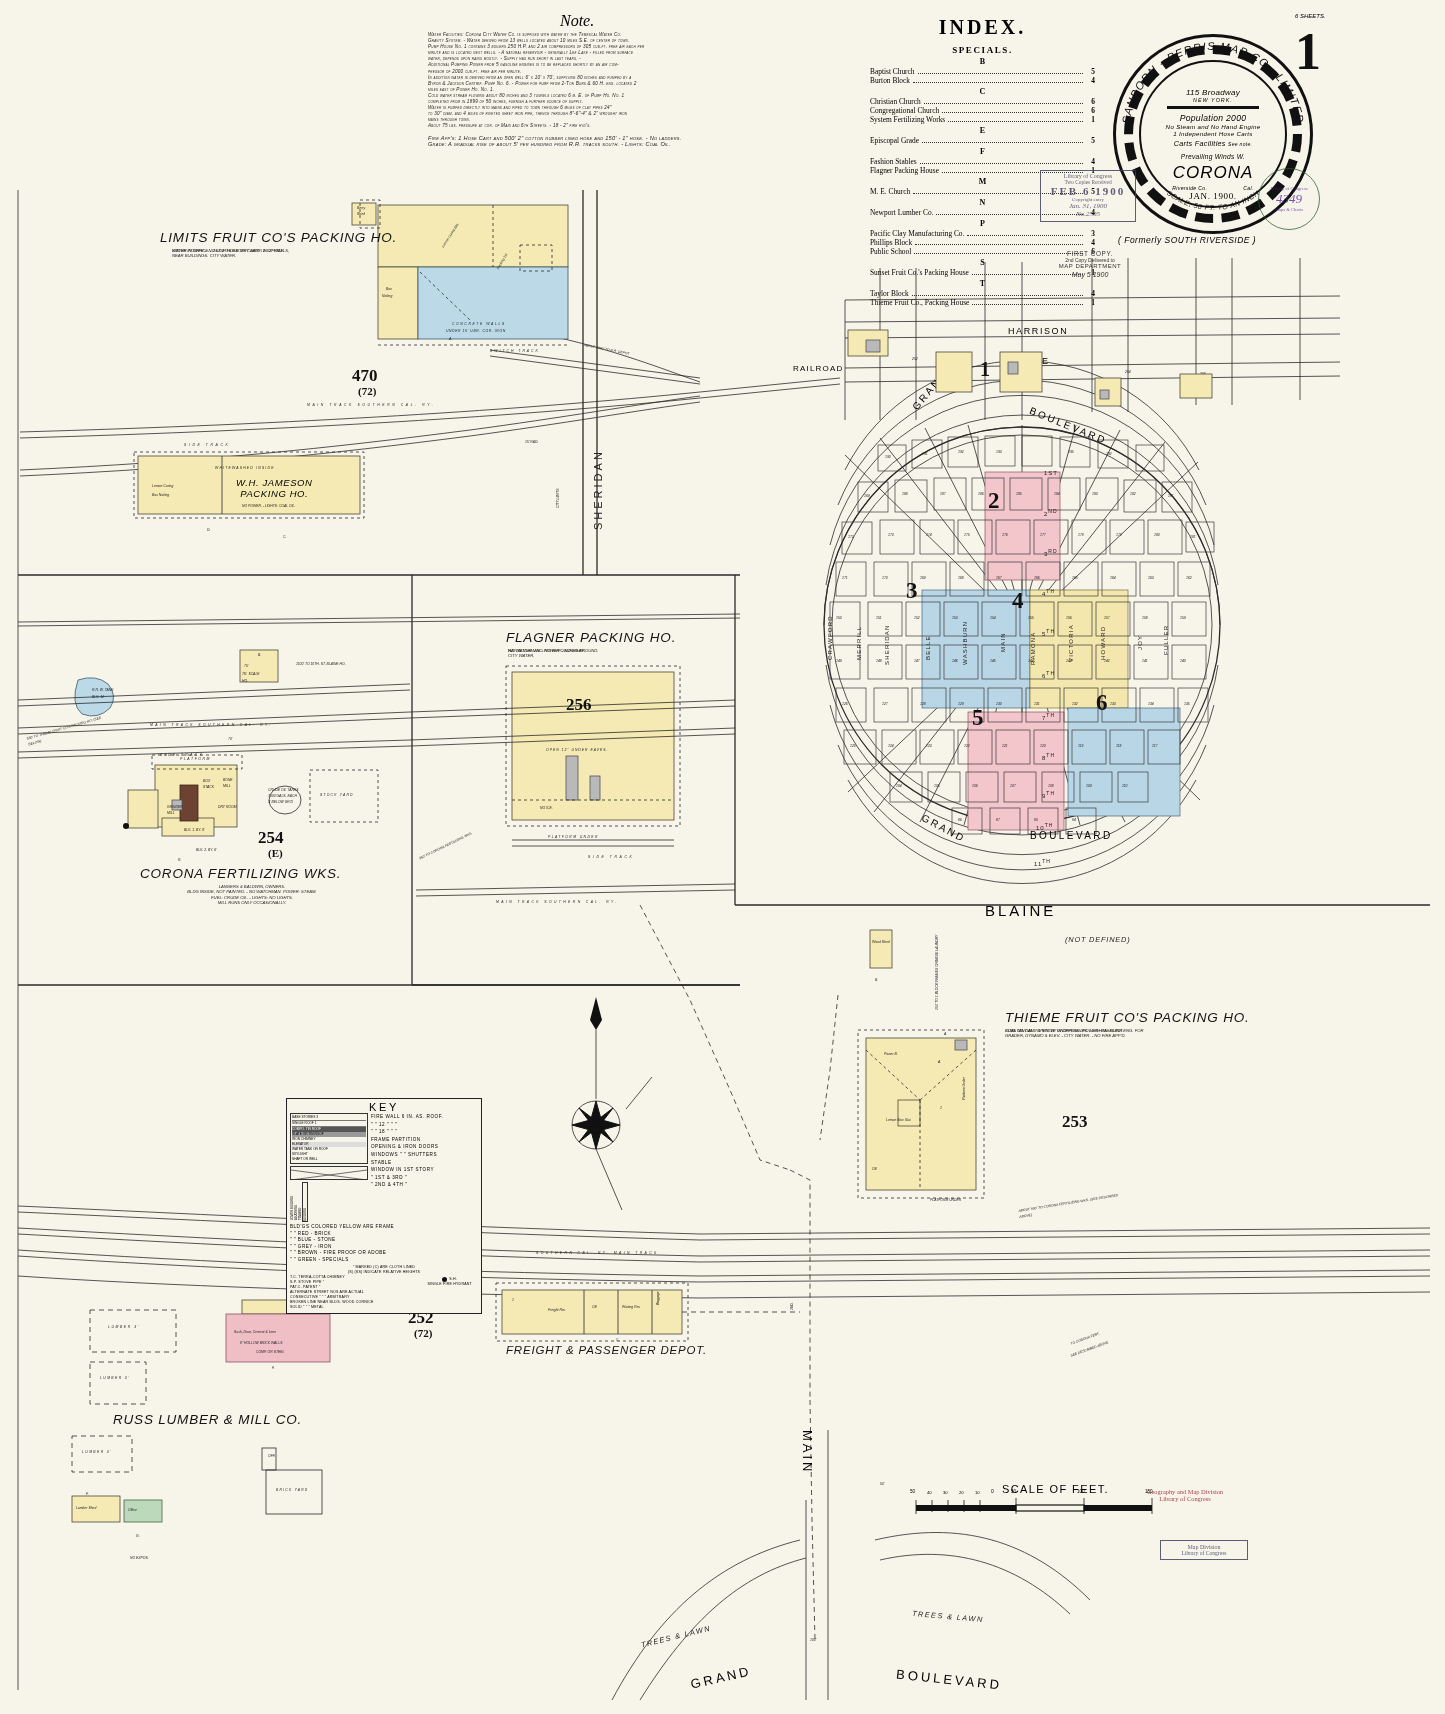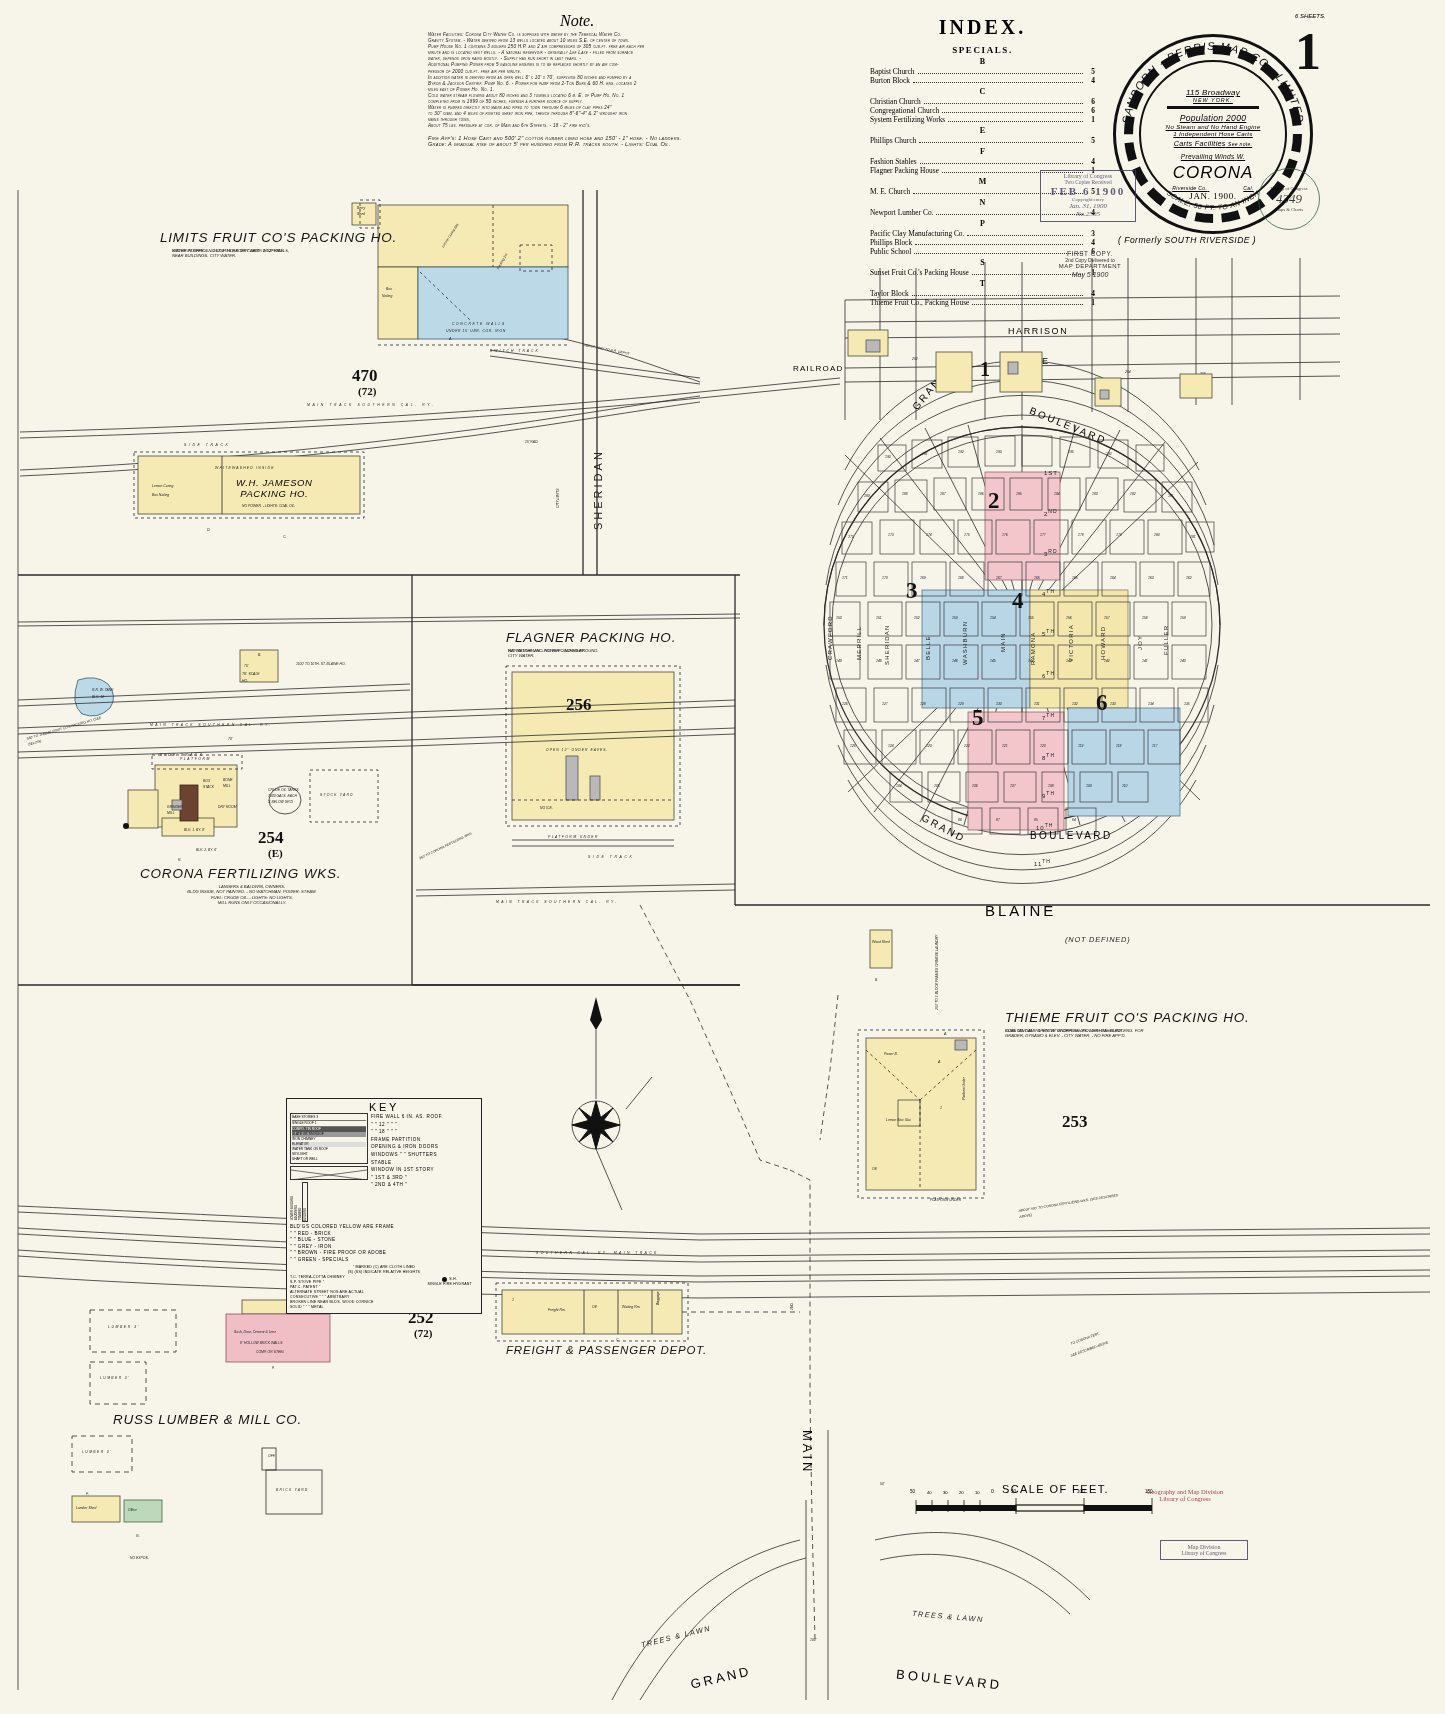--- a/index.html
+++ b/index.html
@@ -35,32 +35,32 @@
 
   
   #seal{left:1113px;top:34px;width:200px;height:200px;}
   #seal .ring{position:absolute;inset:0;border-radius:50%;border:3px solid #111;}
   #seal .ring2{position:absolute;inset:11px;border-radius:50%;border:9px dashed #111;}
   #seal .ring3{position:absolute;inset:26px;border-radius:50%;border:2px solid #111;}
   #seal .inner{position:absolute;inset:32px;border-radius:50%;background:#f7f4e9;
                display:flex;flex-direction:column;align-items:center;justify-content:flex-start;
                padding-top:22px;box-sizing:border-box;}
   #seal .rule{width:92px;height:3px;background:#111;margin:3px 0 4px;}
-  #seal .l{font-size:6.2px;font-style:italic;letter-spacing:.3px;text-align:center;white-space:nowrap;text-decoration:underline;}
+  #seal .l{font-size:6.2px;font-style:italic;letter-spacing:.3px;text-align:center;white-space:nowrap;}
   #seal .town{font-size:17px;letter-spacing:1px;font-style:italic;margin:3px 0 1px;font-family:"Liberation Sans",sans-serif;}
   #seal .date{font-size:9px;letter-spacing:.6px;font-family:"Liberation Serif",serif;}
   .arcw{position:absolute;inset:0;}
   .arcw text{font-family:"Liberation Sans",sans-serif;font-size:11px;font-style:italic;
              letter-spacing:1.2px;fill:#111;}
   .arcw text.sm{font-size:7px;letter-spacing:.5px;}
 
   
   .lcstamp{border:1.4px solid #3b3b5c;color:#3b3b5c;font-family:"Liberation Serif",serif;
            text-align:center;opacity:.82;}
-  .roundstamp{border:1.6px solid #2e5a35;color:#000000;border-radius:50%;opacity:.75;
+  .roundstamp{border:1.6px solid #2e5a35;color:#4c1d95;border-radius:50%;opacity:.75;
               display:flex;align-items:center;justify-content:center;text-align:center;
               font-family:"Liberation Serif",serif;}
   .redstamp{color:#9d2235;font-family:"Liberation Serif",serif;text-align:center;opacity:.85;}
 
   
   .ink{stroke:#2b2b2b;fill:none;}
   .thin{stroke-width:.8;}
   .med{stroke-width:1.3;}
   .dash{stroke-dasharray:5 4;}
   .dash2{stroke-dasharray:3 3;}
@@ -153,21 +153,21 @@
         <span class="pg">6</span>
       </div>
     <div class="idx-row">
         <span class="nm">System  Fertilizing Works</span>
         <span class="dots"></span>
         <span class="pg">1</span>
       </div>
 
     <div class="idx-letter">E</div>
     <div class="idx-row">
-        <span class="nm">Phillips Church</span>
+        <span class="nm">Episcopal Grade</span>
         <span class="dots"></span>
         <span class="pg">5</span>
       </div>
 
     <div class="idx-letter">F</div>
     <div class="idx-row">
         <span class="nm">Fashion  Stables</span>
         <span class="dots"></span>
         <span class="pg">4</span>
       </div>

